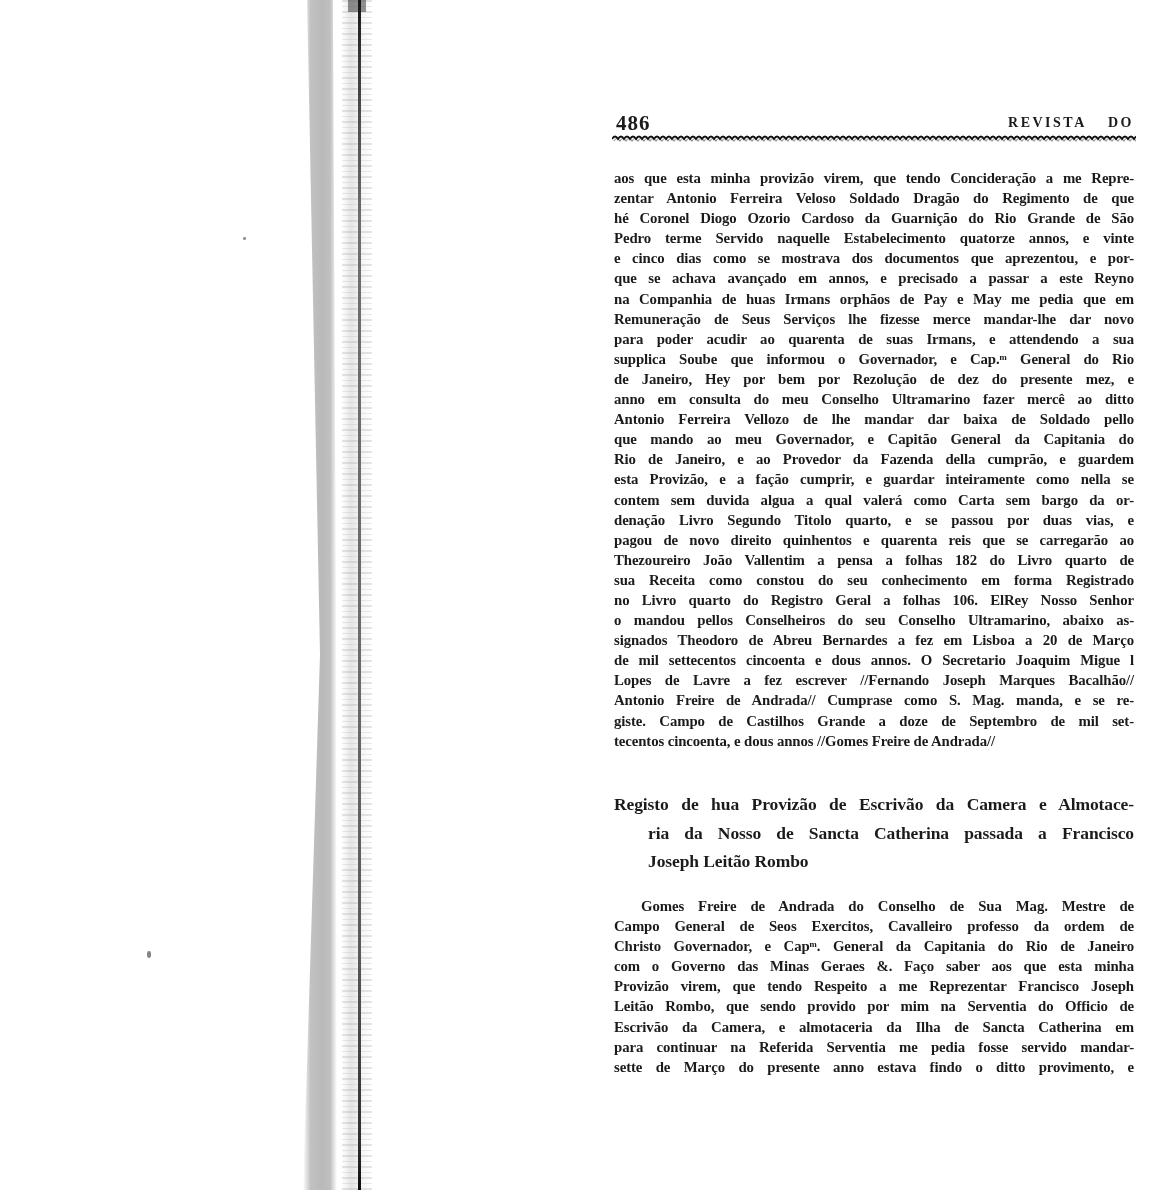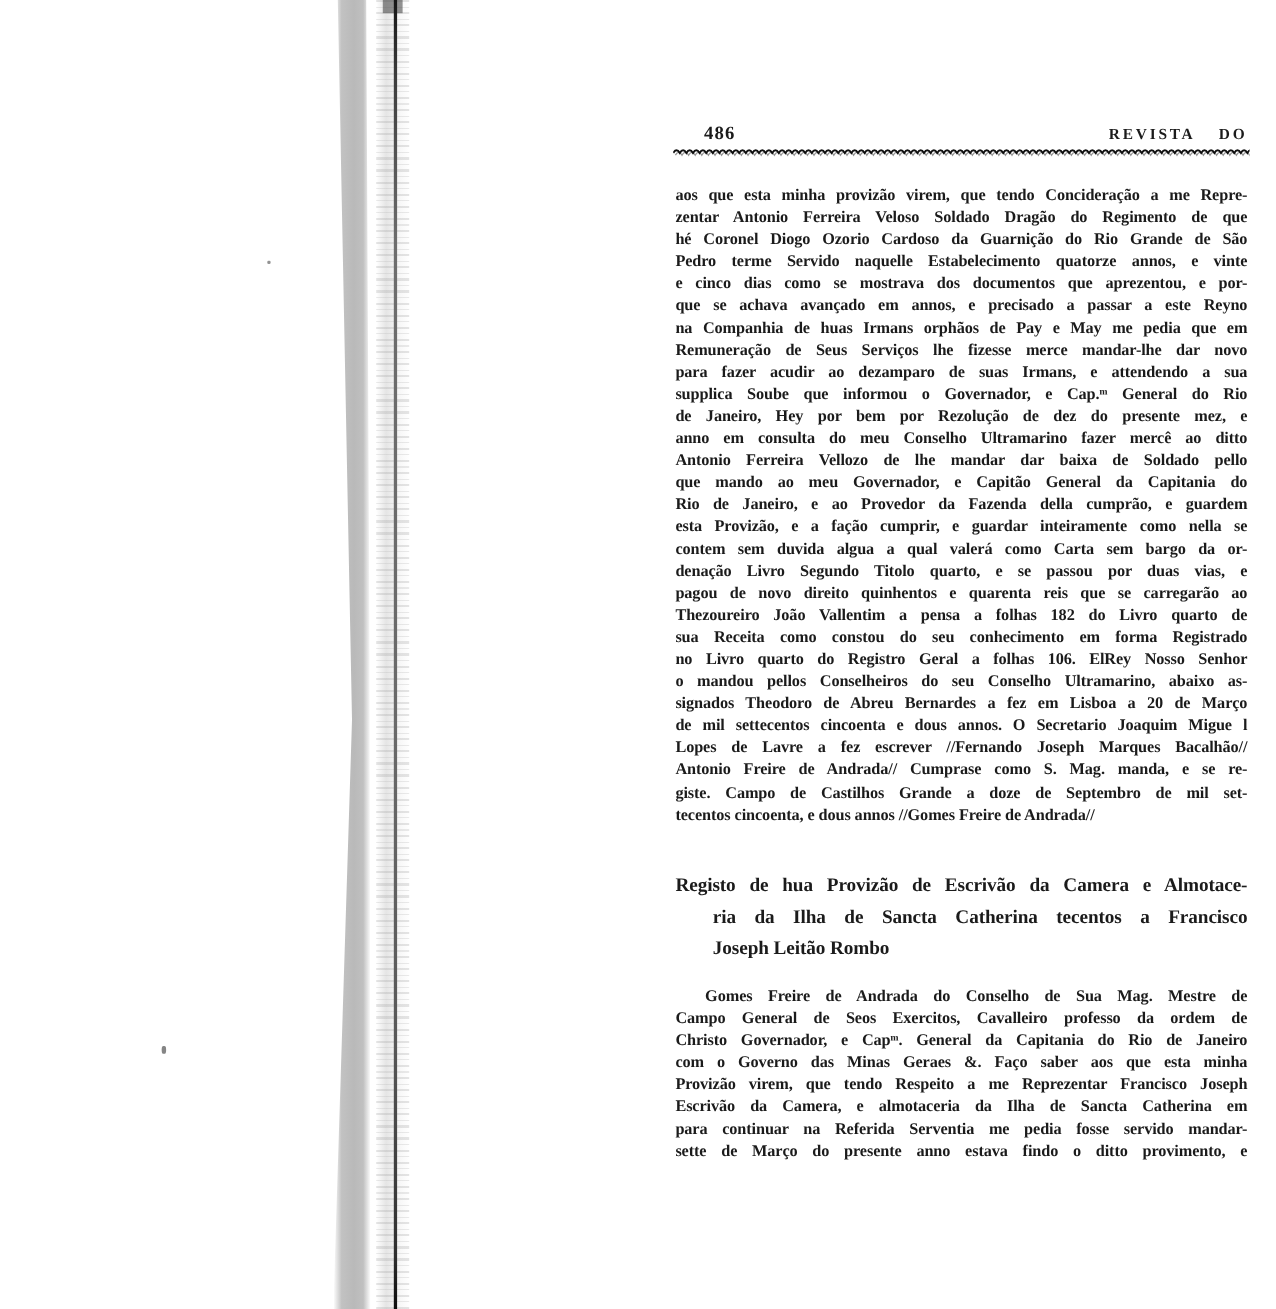--- a/index.html
+++ b/index.html
@@ -40,21 +40,21 @@
     position:absolute;left:16px;top:0;width:3px;height:100%;
     background:linear-gradient(180deg,#151515 0px,#3d3d3d 70px,#6d6d6d 220px,#6a6a6a 55%,#585858 80%,#2f2f2f 96%,#0d0d0d 100%);
   }
   .speck{position:absolute;background:#939393;border-radius:40%;}
   .speck.s1{left:243px;top:237px;width:3px;height:3px;}
   .speck.s2{left:147px;top:951px;width:4px;height:7px;background:#858585;}
 
   
   .column{position:absolute;left:614px;top:0;width:520px;}
   .pagehead{position:absolute;left:0;top:111px;width:100%;height:24px;}
-  .pagenum{position:absolute;left:2px;top:0;font-size:17px;letter-spacing:1px;margin-left:24px;}
+  .pagenum{position:absolute;left:2px;top:0;font-size:21px;letter-spacing:1px;}
   .jtitle{position:absolute;left:0;right:0;top:4px;text-align:right;font-size:14px;letter-spacing:2.5px;word-spacing:16px;}
   .wave{position:absolute;left:-2px;top:132px;}
   .wave path{fill:none;stroke:#101010;stroke-width:1.8;}
   .wave path.echo{stroke-width:1.2;opacity:.45;}
 
   .para{position:absolute;left:0;width:520px;}
   .para1{top:168px;}
   .para2{top:896px;}
   .tline{
     font-size:14.8px;line-height:20.1px;height:20.1px;
@@ -96,21 +96,21 @@
 
     <div class="para para1">
         <div class="tline">aos que esta minha provizão virem, que tendo Concideração a me Repre-</div>
         <div class="tline">zentar Antonio Ferreira Veloso Soldado Dragão do Regimento de que</div>
         <div class="tline">hé Coronel Diogo Ozorio Cardoso da Guarnição do Rio Grande de São</div>
         <div class="tline">Pedro terme Servido naquelle Estabelecimento quatorze annos, e vinte</div>
         <div class="tline">e cinco dias como se mostrava dos documentos que aprezentou, e por-</div>
         <div class="tline">que se achava avançado em annos, e precisado a passar a este Reyno</div>
         <div class="tline">na Companhia de huas Irmans orphãos de Pay e May me pedia que em</div>
         <div class="tline">Remuneração de Seus Serviços lhe fizesse merce mandar-lhe dar novo</div>
-        <div class="tline">para fazer acudir ao dezamparo de suas Irmans, e attendendo a sua</div>
+        <div class="tline">para poder acudir ao quarenta de suas Irmans, e attendendo a sua</div>
         <div class="tline">supplica Soube que informou o Governador, e Cap.ᵐ General do Rio</div>
         <div class="tline">de Janeiro, Hey por bem por Rezolução de dez do presente mez, e</div>
         <div class="tline">anno em consulta do meu Conselho Ultramarino fazer mercê ao ditto</div>
         <div class="tline">Antonio Ferreira Vellozo de lhe mandar dar baixa de Soldado pello</div>
         <div class="tline">que mando ao meu Governador, e Capitão General da Capitania do</div>
         <div class="tline">Rio de Janeiro, e ao Provedor da Fazenda della cumprão, e guardem</div>
         <div class="tline">esta Provizão, e a fação cumprir, e guardar inteiramente como nella se</div>
         <div class="tline">contem sem duvida algua a qual valerá como Carta sem bargo da or-</div>
         <div class="tline">denação Livro Segundo Titolo quarto, e se passou por duas vias, e</div>
         <div class="tline">pagou de novo direito quinhentos e quarenta reis que se carregarão ao</div>
@@ -121,29 +121,30 @@
         <div class="tline">signados Theodoro de Abreu Bernardes a fez em Lisboa a 20 de Março</div>
         <div class="tline">de mil settecentos cincoenta e dous annos. O Secretario Joaquim Migue l</div>
         <div class="tline">Lopes de Lavre a fez escrever //Fernando Joseph Marques Bacalhão//</div>
         <div class="tline">Antonio Freire de Andrada// Cumprase como S. Mag. manda, e se re-</div>
         <div class="tline">giste. Campo de Castilhos Grande a doze de Septembro de mil set-</div>
         <div class="tline last-left">tecentos cincoenta, e dous annos //Gomes Freire de Andrada//</div>
       </div>
 
     <div class="heading">
       <div class="hline">Registo de hua Provizão de Escrivão da Camera e Almotace-</div>
-      <div class="hline indent">ria da Ilha de Sancta Catherina tecentos a Francisco</div>
+      <div class="hline indent">ria da Nosso de Sancta Catherina passada a Francisco</div>
       <div class="hline indent short">Joseph Leitão Rombo</div>
     </div>
 
     <div class="para para2">
         <div class="tline">Gomes Freire de Andrada do Conselho de Sua Mag. Mestre de</div>
         <div class="tline">Campo General de Seos Exercitos, Cavalleiro professo da ordem de</div>
         <div class="tline">Christo Governador, e Capᵐ. General da Capitania do Rio de Janeiro</div>
         <div class="tline">com o Governo das Minas Geraes &amp;. Faço saber aos que esta minha</div>
         <div class="tline">Provizão virem, que tendo Respeito a me Reprezentar Francisco Joseph</div>
+        <div class="tline">Leitão Rombo, que sendo provido por mim na Serventia do Officio de</div>
         <div class="tline">Escrivão da Camera, e almotaceria da Ilha de Sancta Catherina em</div>
         <div class="tline">para continuar na Referida Serventia me pedia fosse servido mandar-</div>
         <div class="tline">sette de Março do presente anno estava findo o ditto provimento, e</div>
       </div>
 
   </div>
 </div>
 
 </body></html>

